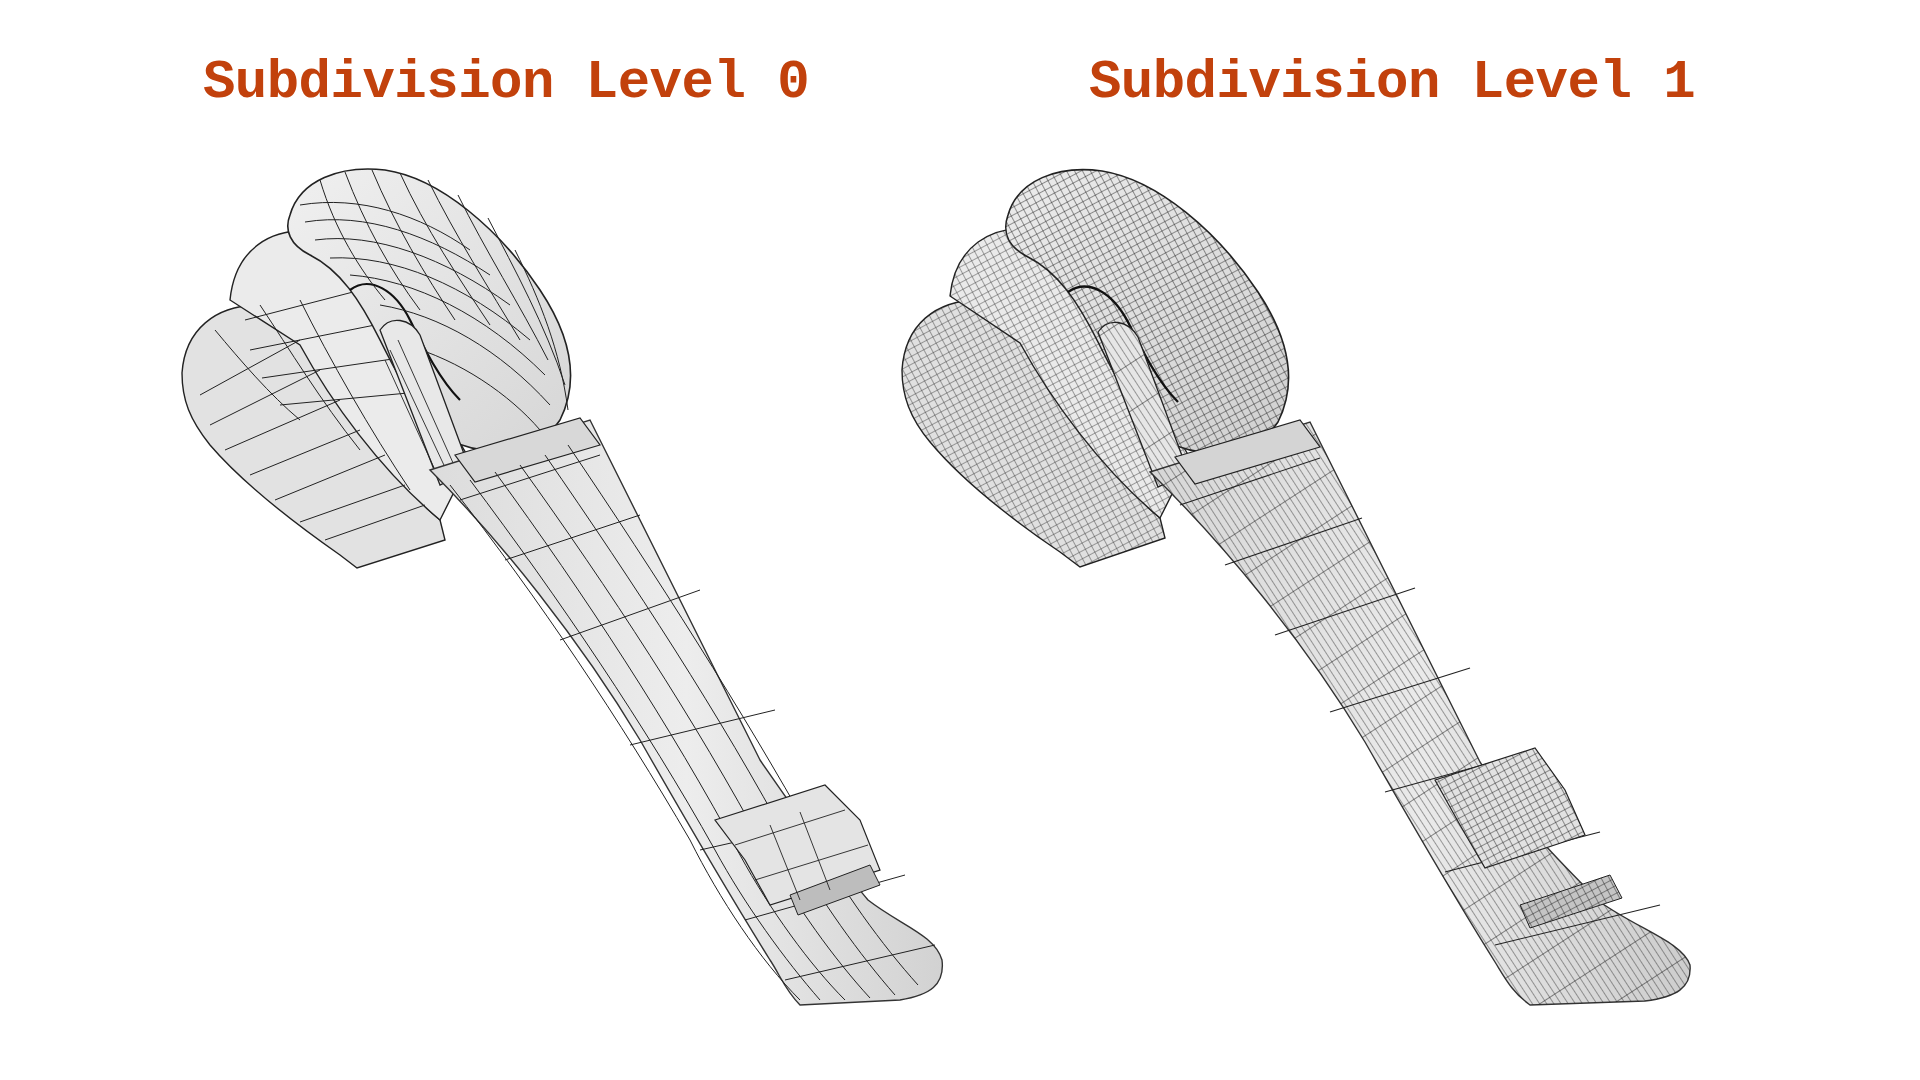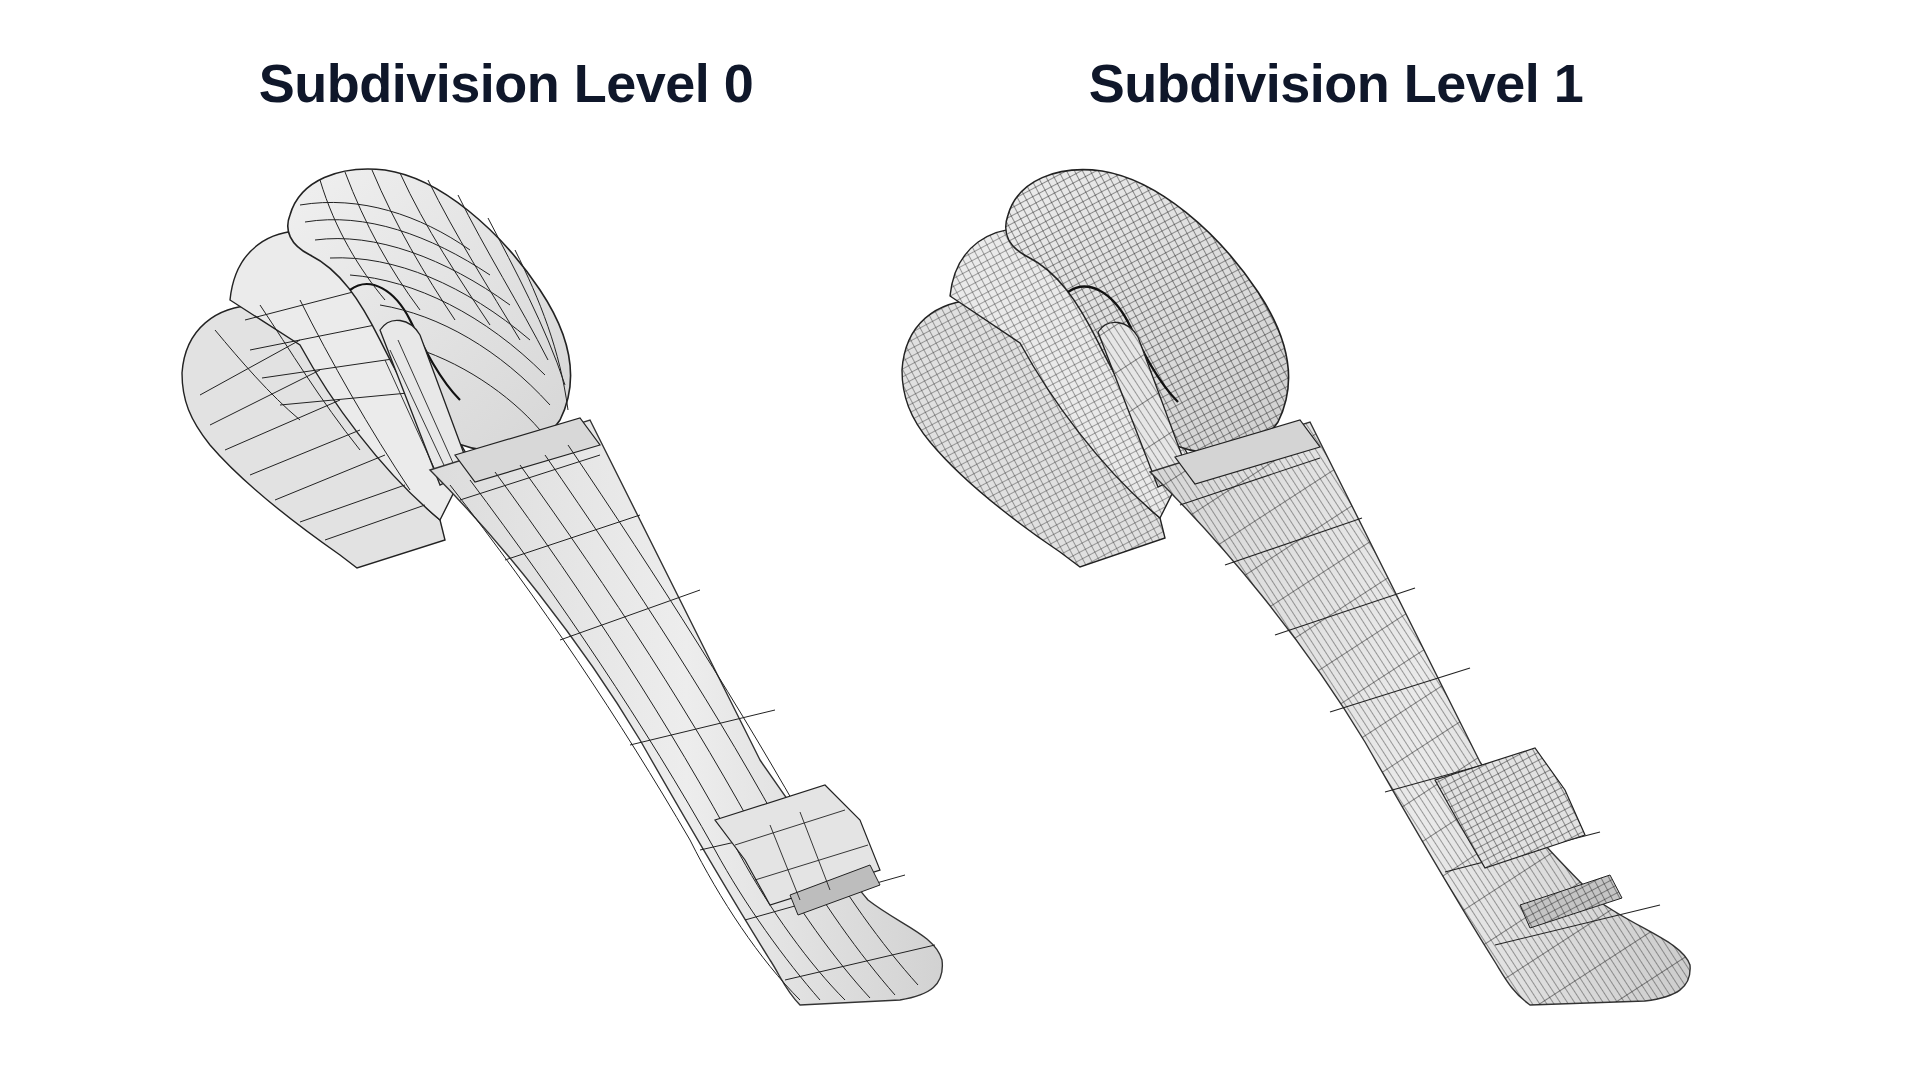--- a/index.html
+++ b/index.html
@@ -1,24 +1,24 @@
 <!DOCTYPE html>
 <html><head>
 <meta charset="utf-8">
 <style>
   html, body { margin: 0; padding: 0; background: #ffffff; }
   body { width: 1920px; height: 1080px; position: relative; overflow: hidden; font-family: "DejaVu Sans", sans-serif; }
   .heading {
     position: absolute; top: 52px; margin: 0;
-    font-family: Liberation Sans, sans-serif; font-weight: bold;
-    font-size: 54px; letter-spacing: -0.5px; color: #0f172a; white-space: nowrap;
+    font-family: Liberation Mono, monospace; font-weight: bold;
+    font-size: 54px; letter-spacing: -0.5px; color: #c2410c; white-space: nowrap;
     transform: translateX(-50%);
   }
   #h0 { left: 506px; }
-  #h1 { left: 1336px; }
+  #h1 { left: 1392px; }
   .render { position: absolute; top: 0; left: 0; width: 1920px; height: 1080px; }
 </style>
 </head>
 <body>
 
 <h1 class="heading" id="h0">Subdivision Level 0</h1>
 <h1 class="heading" id="h1">Subdivision Level 1</h1>
 
 <svg class="render" viewBox="0 0 1920 1080" xmlns="http://www.w3.org/2000/svg">
   <defs>

